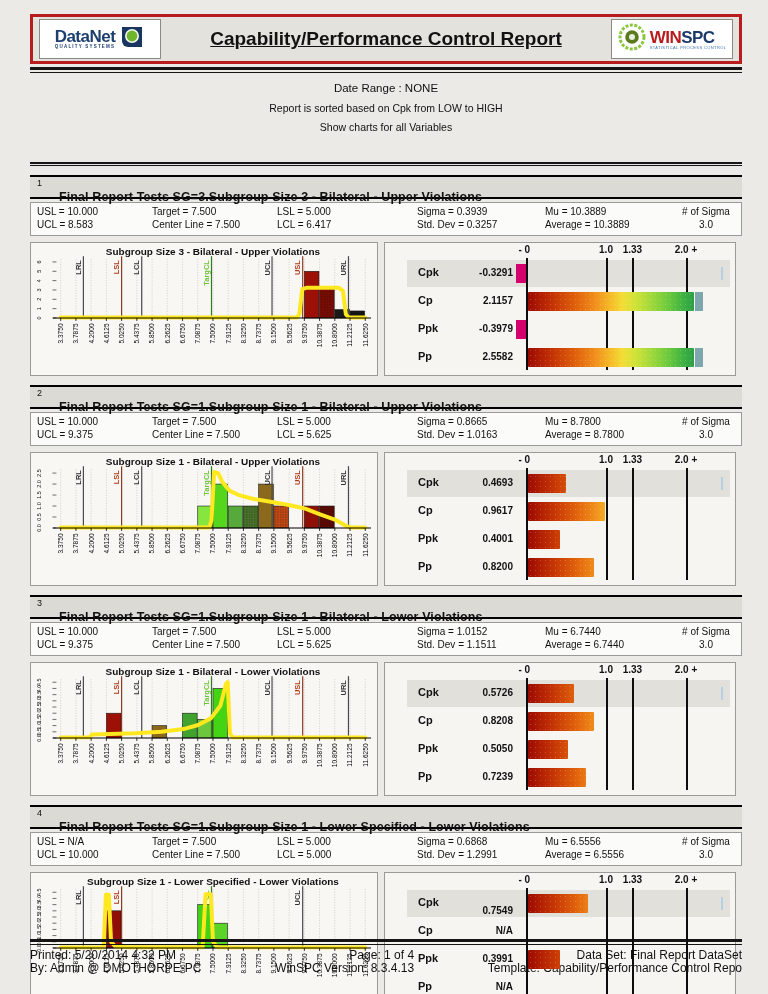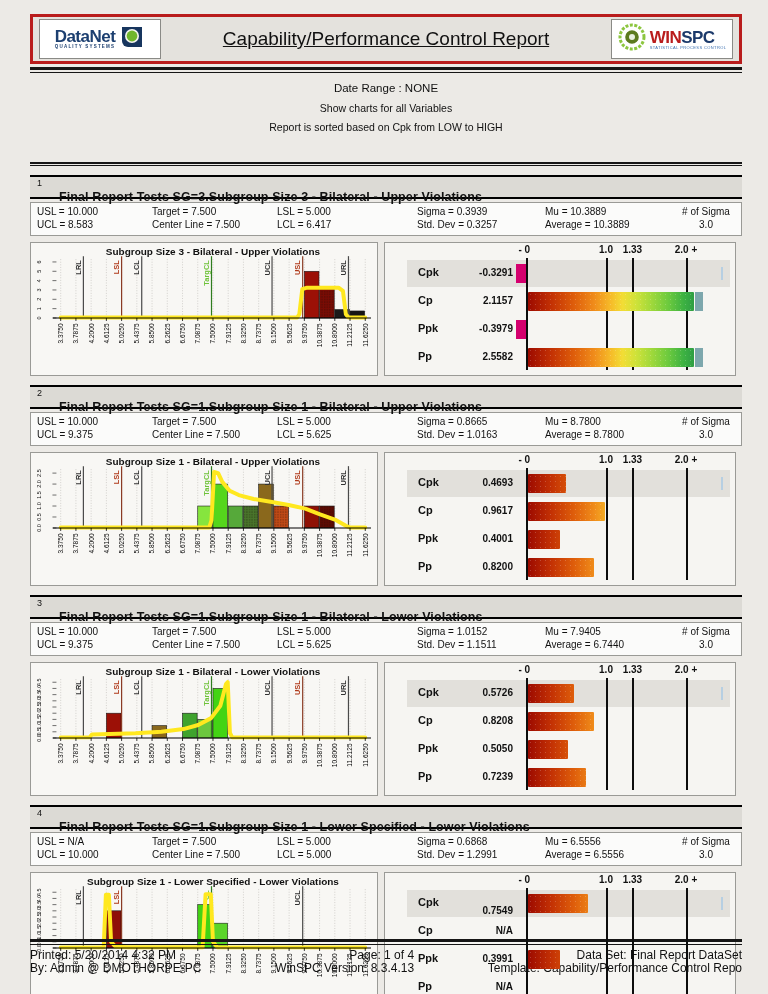--- a/index.html
+++ b/index.html
@@ -7,21 +7,21 @@
         font-family:"Liberation Sans",sans-serif;color:#111;box-sizing:border-box;
         padding:14px 26px 0 30px;}
   
   .hdr{display:flex;align-items:center;gap:10px;border:3px solid #b91c1c;background:#e4e2dd;
        padding:4px 6px;height:50px;box-sizing:border-box;}
   .logobox{background:#fff;border:1px solid #8a8a86;height:40px;width:122px;display:flex;
            align-items:center;justify-content:center;box-sizing:border-box;gap:4px;}
   .dn-txt{line-height:1;text-align:center;}
   .dn-name{font-size:17px;font-weight:bold;color:#1c3f70;letter-spacing:-0.5px;}
   .dn-tag{font-size:4.5px;font-weight:bold;color:#1c3f70;letter-spacing:1.2px;}
-  .hdr-title{flex:1;text-align:center;font-size:19px;font-weight:normal;text-decoration:underline;}
+  .hdr-title{flex:1;text-align:center;font-size:19px;font-weight:bold;text-decoration:underline;}
   .ws-txt{line-height:1;}
   .ws-main{font-size:17px;font-weight:bold;letter-spacing:-0.5px;}
   .ws-win{color:#b91c1c;} .ws-spc{color:#1c3a6b;}
   .ws-tag{font-size:4px;color:#3a6fb0;letter-spacing:0.4px;text-align:center;}
   .rule{height:2px;border-top:3px solid #161616;border-bottom:1px solid #161616;margin-top:3px;}
   .rule2{height:1px;border-top:2px solid #161616;border-bottom:1px solid #161616;}
   .subhdr{text-align:center;padding:7px 0 22px;}
   .sub1{font-size:11.5px;margin:2px 0 8px;}
   .sub2{font-size:10.5px;margin:7px 0;}
   
@@ -91,22 +91,22 @@
       <div class="ws-txt">
         <div class="ws-main"><span class="ws-win">WIN</span><span class="ws-spc">SPC</span></div>
         <div class="ws-tag">STATISTICAL PROCESS CONTROL</div>
       </div>
     </div>
   </div>
   <div class="rule"></div>
 
   <div class="subhdr">
     <div class="sub1">Date Range : NONE</div>
+    <div class="sub2">Report is sorted based on Cpk from LOW to HIGH</div>
     <div class="sub2">Show charts for all Variables</div>
-    <div class="sub2">Report is sorted based on Cpk from LOW to HIGH</div>
   </div>
   <div class="rule2"></div>
 
   <div id="sections">
       <div class="section">
         <div class="sec-bar">
           <div class="sec-num">1</div>
           <div class="sec-title">Final Report Tests SG=3.Subgroup Size 3 - Bilateral - Upper Violations</div>
         </div>
         <div class="stats">
@@ -411,21 +411,21 @@
       <div class="section">
         <div class="sec-bar">
           <div class="sec-num">3</div>
           <div class="sec-title">Final Report Tests SG=1.Subgroup Size 1 - Bilateral - Lower Violations</div>
         </div>
         <div class="stats">
           <div>USL = 10.000</div>
           <div>Target = 7.500</div>
           <div>LSL = 5.000</div>
           <div>Sigma = 1.0152</div>
-          <div>Mu = 7.9405</div>
+          <div>Mu = 6.7440</div>
           <div class="c6"># of Sigma</div>
           <div>UCL = 9.375</div>
           <div>Center Line = 7.500</div>
           <div>LCL = 5.625</div>
           <div>Std. Dev = 1.1511</div>
           <div>Average = 6.7440</div>
           <div class="c6">3.0</div>
         </div>
         <div class="charts">
           <div class="histbox">

